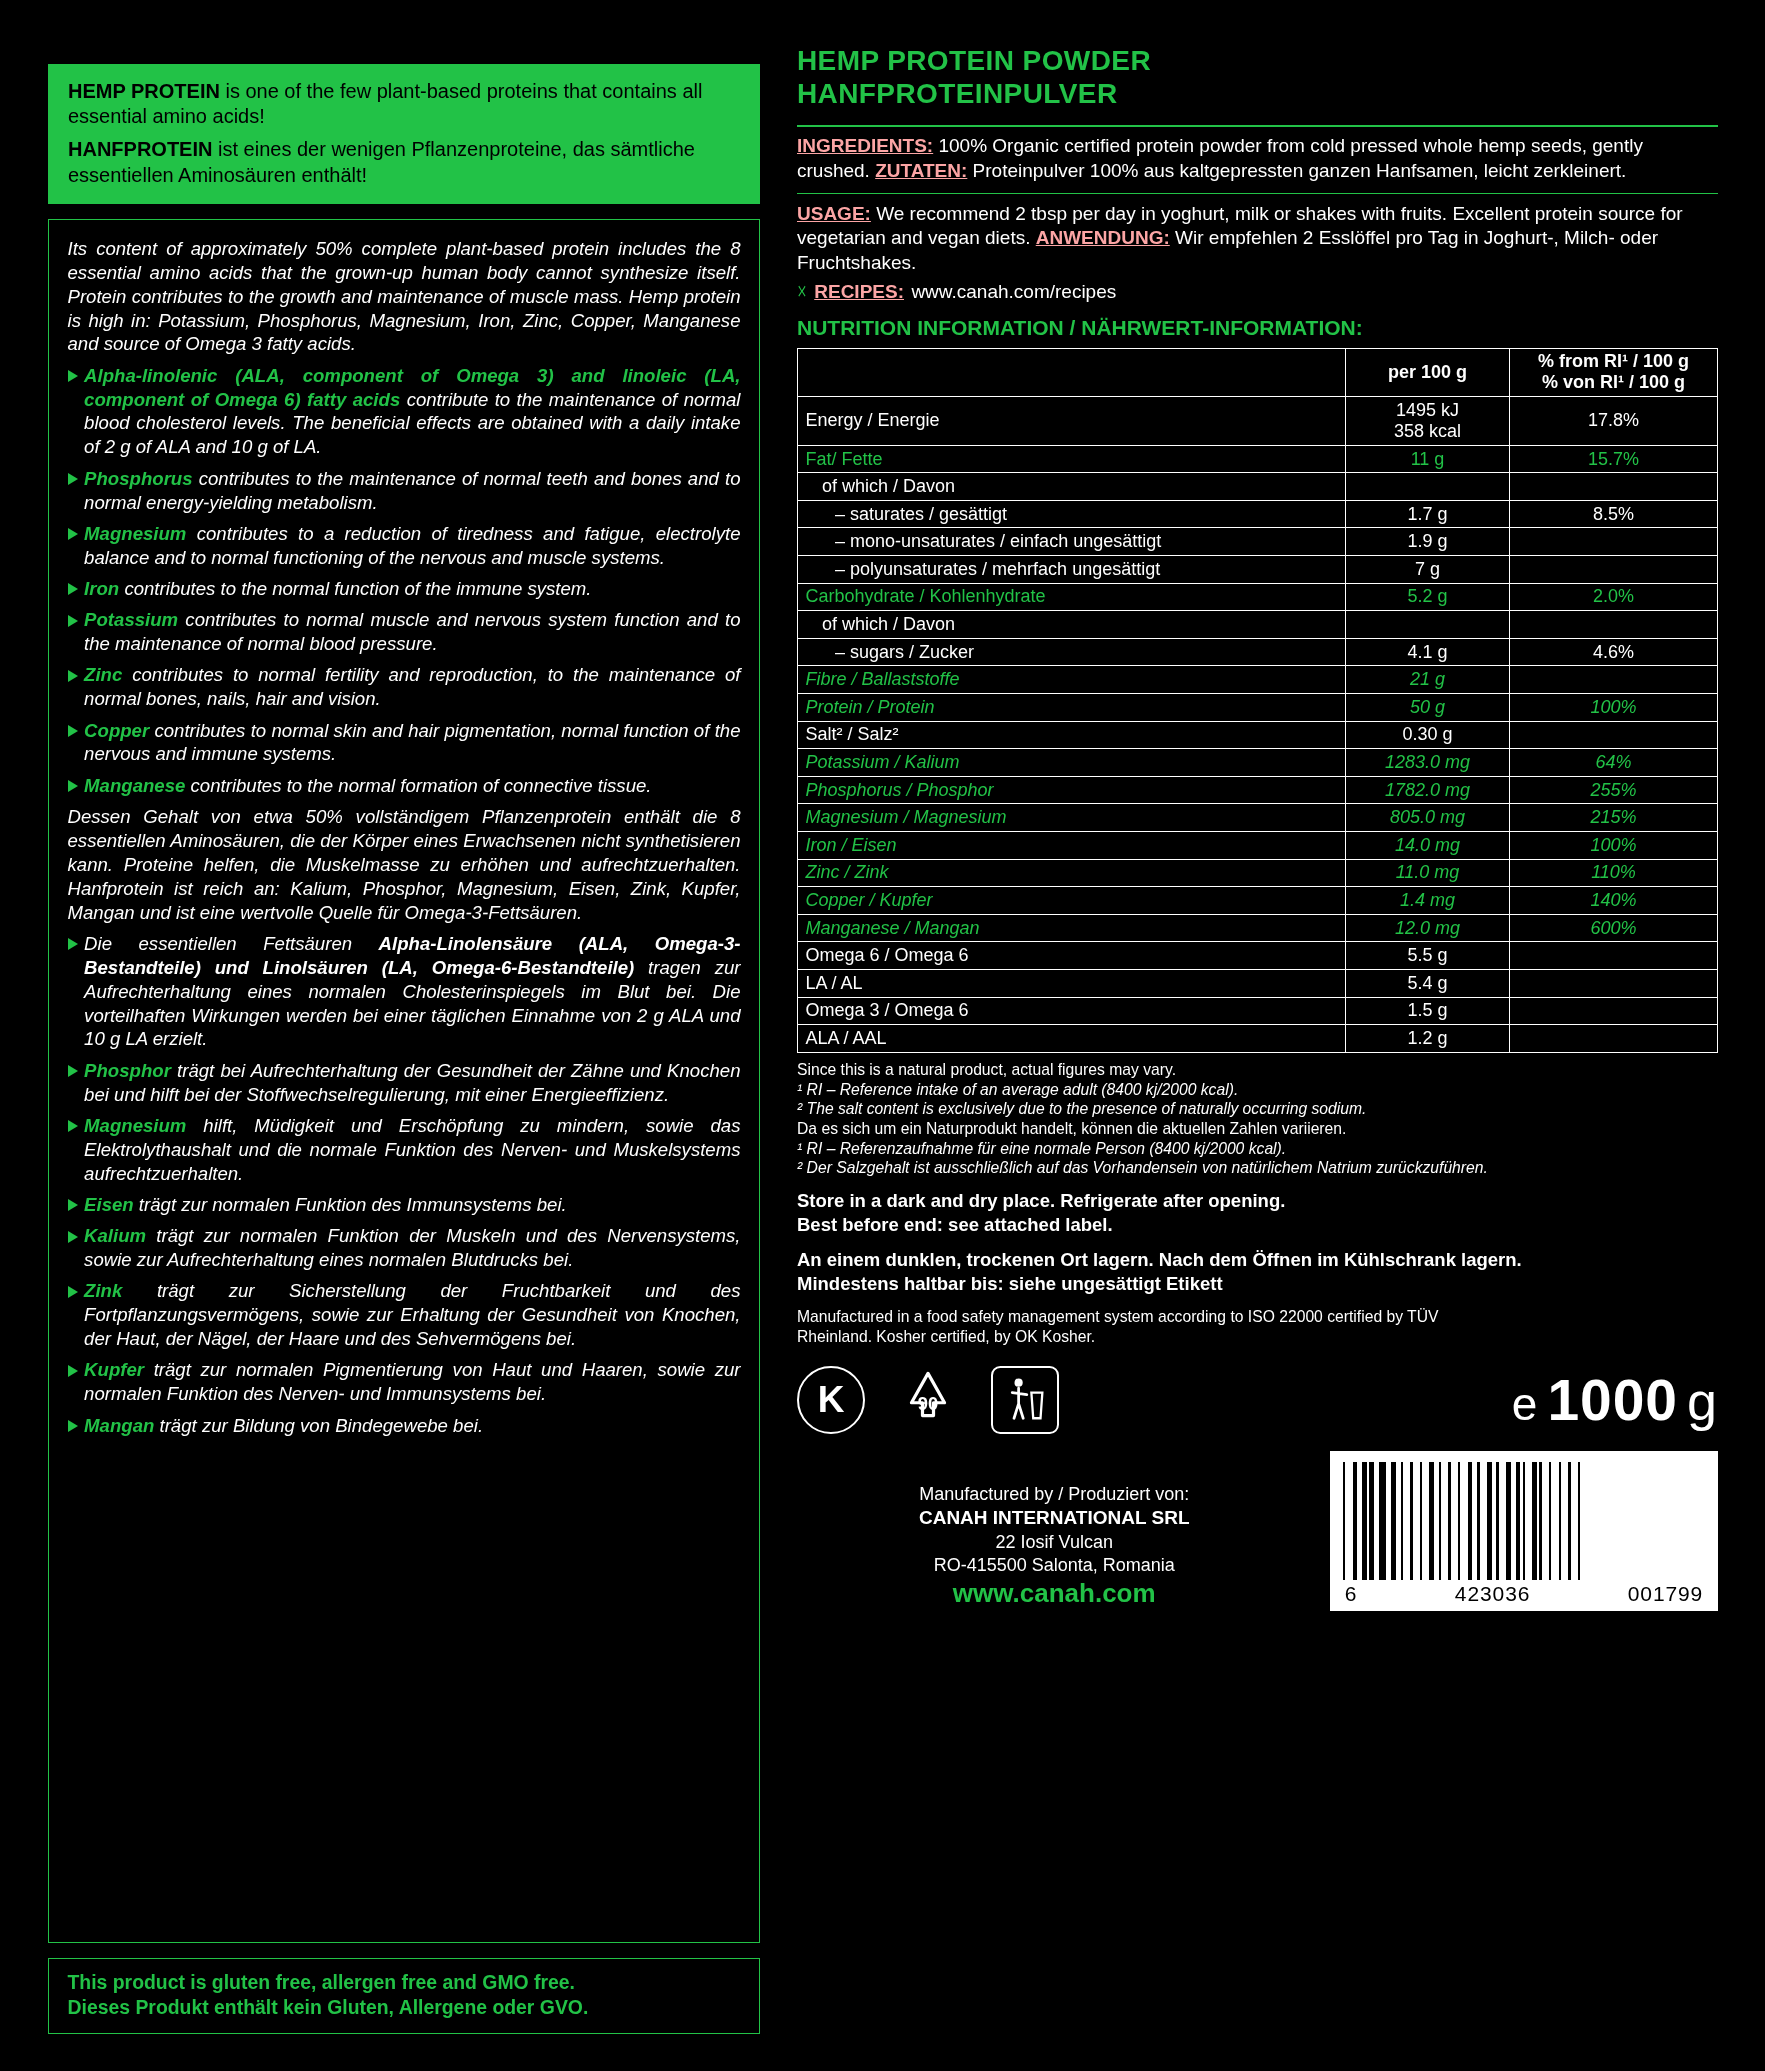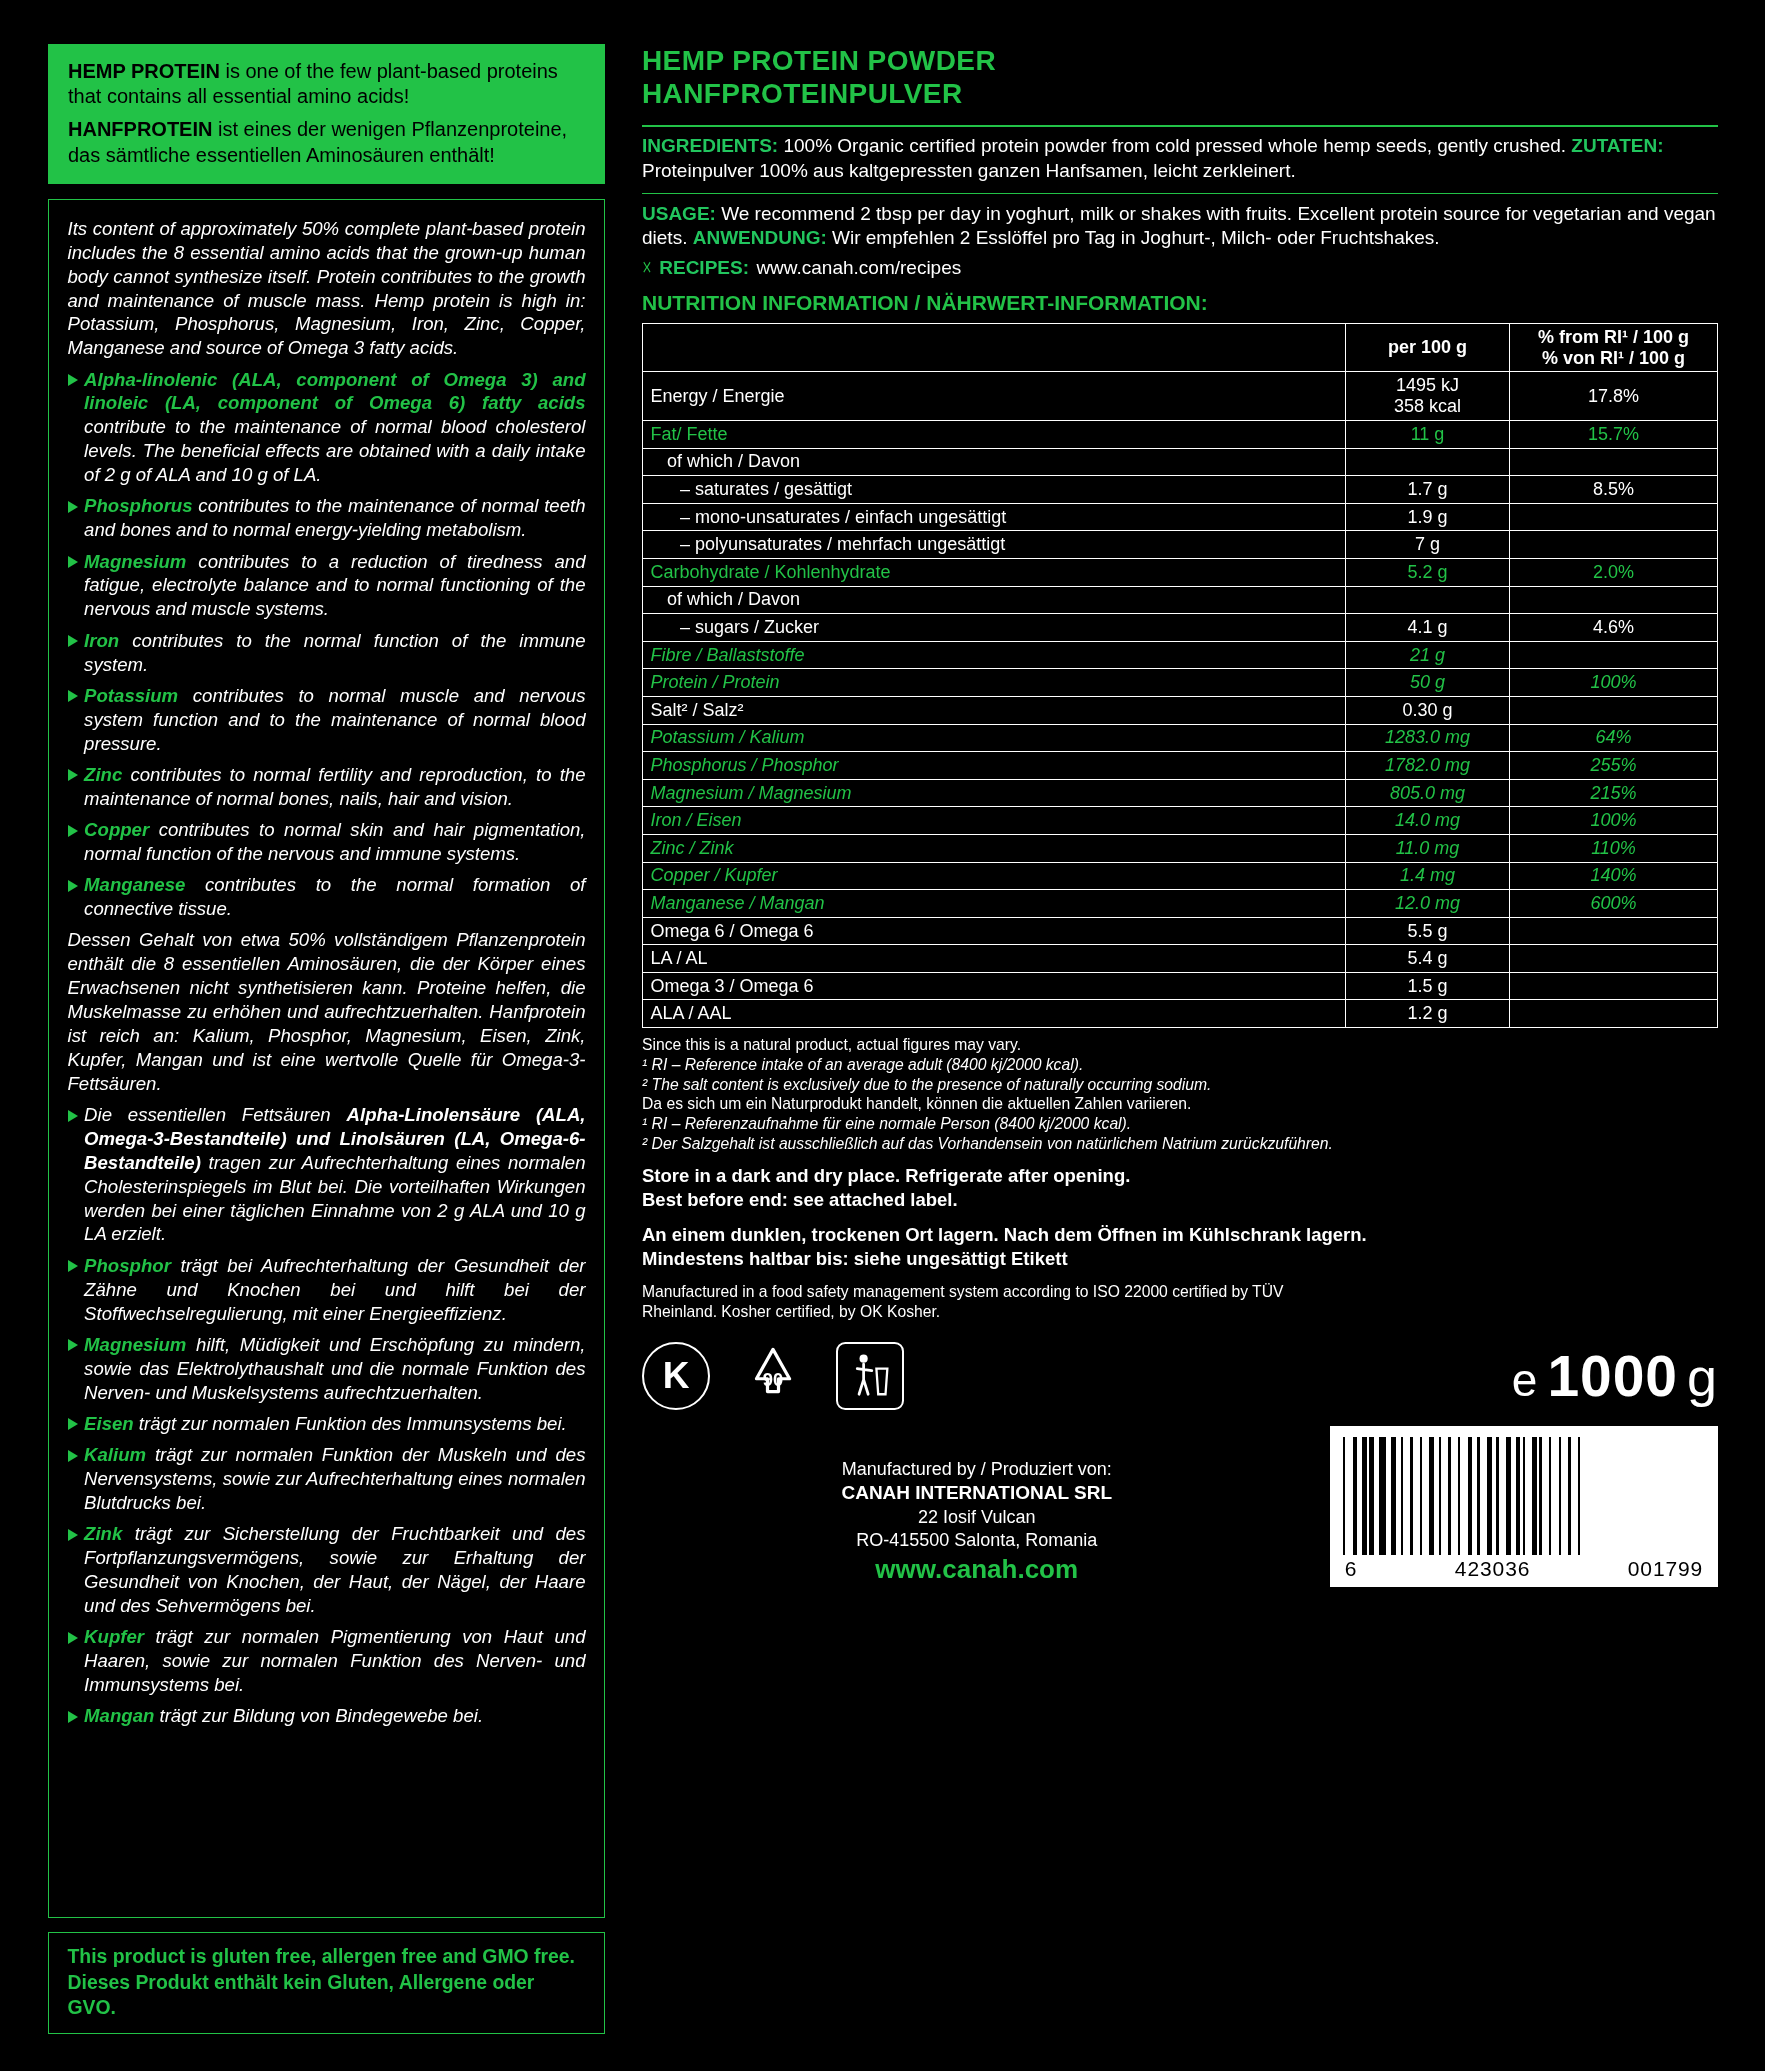--- a/index.html
+++ b/index.html
@@ -13,21 +13,21 @@
     position: relative;
     overflow: hidden;
   }
   .page {
     position: absolute;
     inset: 0;
     display: flex;
     padding: 44px 48px 37px 48px;
     gap: 37px;
   }
-  .col-left { width: 557px; display: flex; flex-direction: column; gap: 14.8px; }
+  .col-left { width: 712px; display: flex; flex-direction: column; gap: 14.8px; margin-top: 20px; }
   .col-right { flex: 1; display: flex; flex-direction: column; }
 
   
   .green-banner {
     background: #22c247;
     color: #000000;
     padding: 14.8px 20px 16.6px 20px;
     font-size: 20px;
     line-height: 1.26;
     font-weight: 700;
@@ -77,21 +77,21 @@
     line-height: 1.18;
     letter-spacing: 0.4px;
     margin-bottom: 9.2px;
   }
   .rule { height: 1.8px; background: #22c247; margin: 5.5px 0 7.4px 0; }
   .para {
     font-size: 19px;
     line-height: 1.3;
     margin: 0 0 3.7px 0;
   }
-  .lbl { color: #22c55e; font-weight: 700; }
+  .lbl { color: #fca5a5; font-weight: 700; text-decoration: underline; }
   .recipes { font-size: 19px; margin: 1.8px 0 5.5px 0; display:flex; align-items:center; gap:7.4px;}
   .nut-head {
     color: #22c247;
     font-weight: 700;
     font-size: 21px;
     margin: 7.4px 0 7.4px 0;
   }
 
   table.nut {
     width: 100%;

